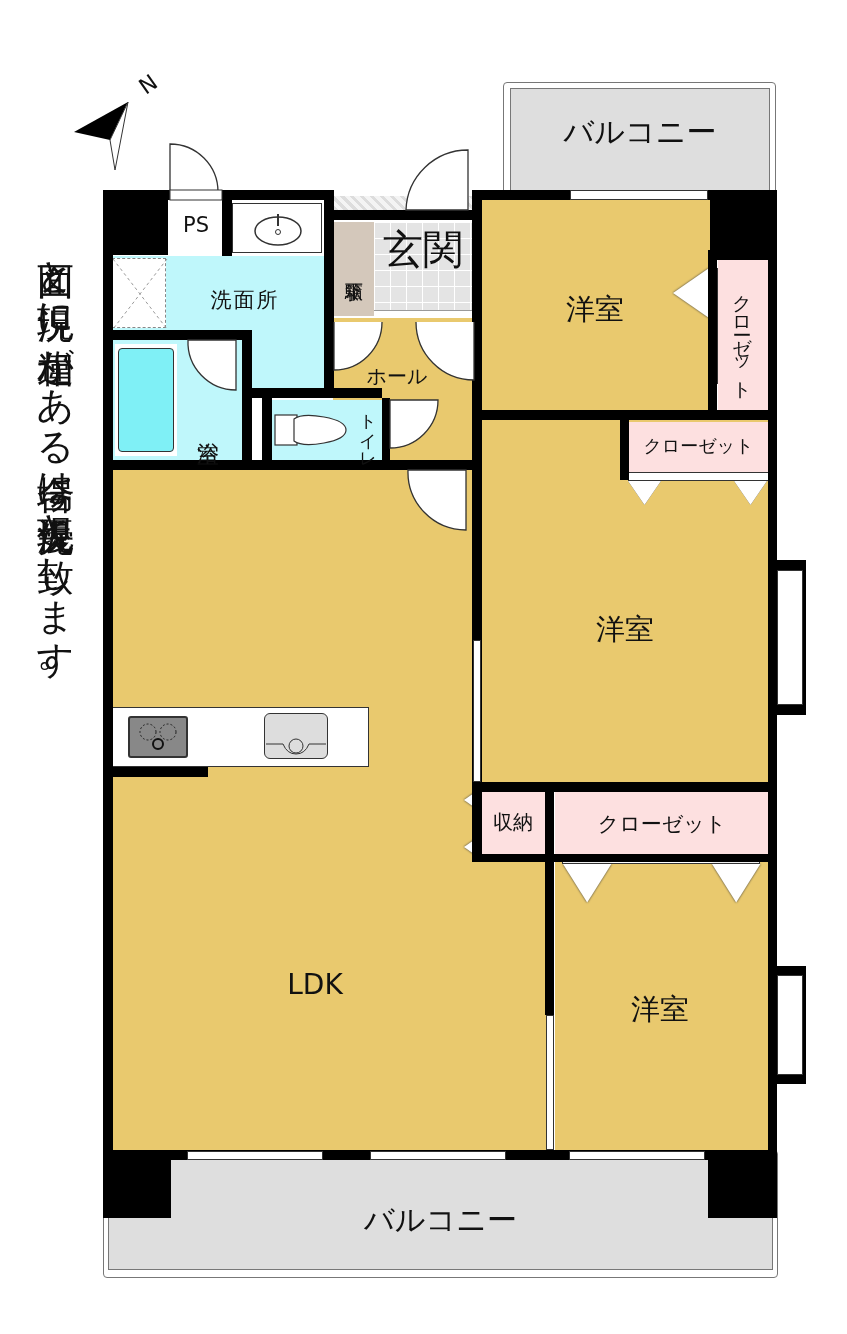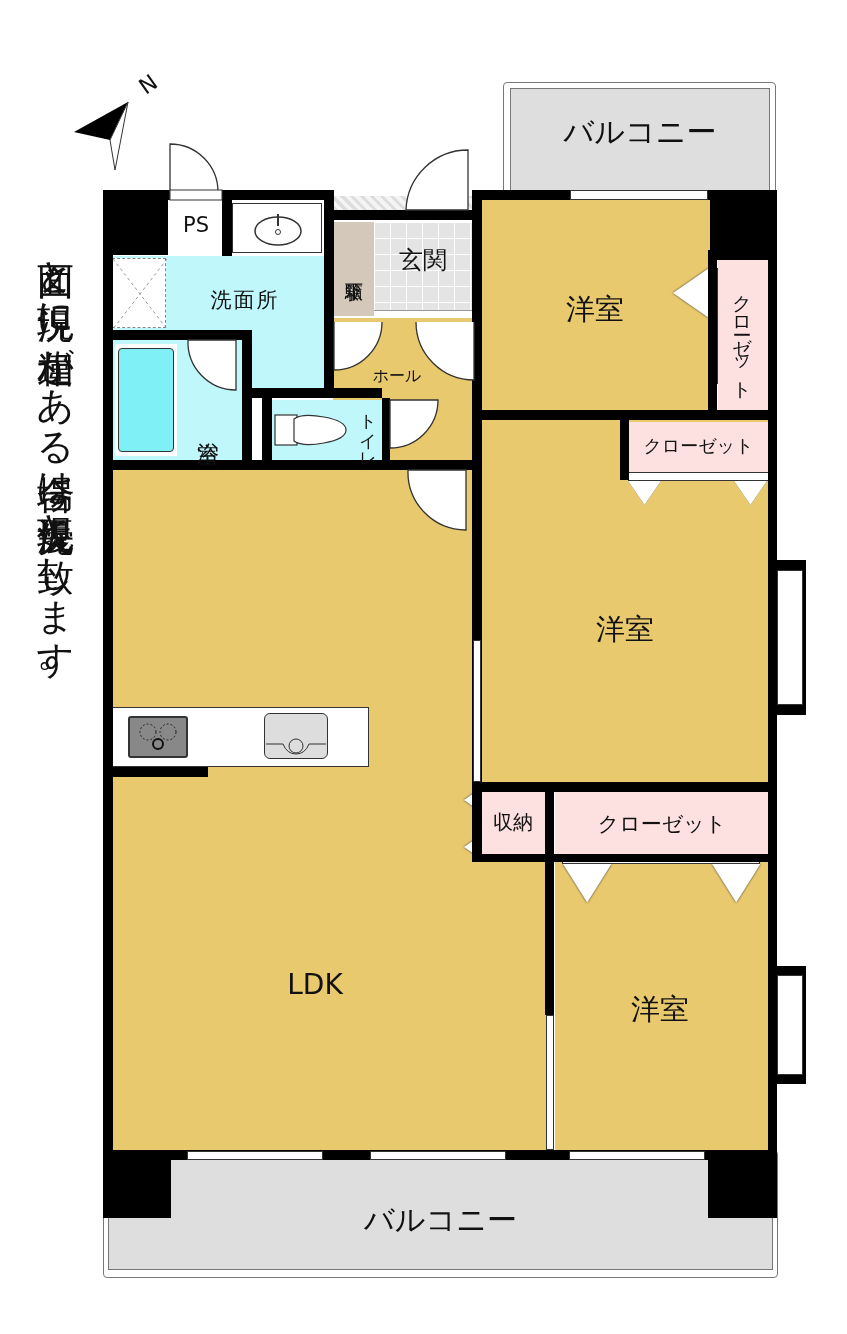--- a/index.html
+++ b/index.html
@@ -72,21 +72,21 @@
     <ellipse cx="45" cy="27" rx="23" ry="14" fill="#fff" stroke="#333" stroke-width="1.5"></ellipse>
     <circle cx="45" cy="28" r="2.5" fill="none" stroke="#333"></circle>
     <line x1="45" y1="10" x2="45" y2="22" stroke="#333" stroke-width="2"></line>
   </svg>
 </div>
 
 <div class="abs room-tan" style="left:334px;top:222px;width:40px;height:94px;"></div>
 <div class="label vert" style="left:334px;top:226px;width:40px;height:86px;font-size:18px;">下駄箱</div>
 <div class="abs room-tile" style="left:374px;top:222px;width:98px;height:88px;"></div>
 <div class="abs" style="left:374px;top:310px;width:98px;height:8px;background:#fff;border-top:1px solid #999;"></div>
-<div class="label" style="left:380px;top:238px;width:86px;height:44px;font-size:24px;">玄関</div>
+<div class="label" style="left:380px;top:227px;width:86px;height:44px;font-size:40px;">玄関</div>
 <div class="abs" style="left:334px;top:196px;width:138px;height:14px;background:repeating-linear-gradient(45deg,#ddd 0 3px,#f4f4f4 3px 7px);"></div>
 
 <div class="abs" style="left:272px;top:405px;width:80px;height:50px;">
   <svg width="80" height="50">
     <rect x="3" y="10" width="22" height="30" fill="#fff" stroke="#333" stroke-width="1.2"></rect>
     <path d="M22,14 Q30,8 52,12 Q74,16 74,25 Q74,34 52,38 Q30,42 22,36 Z" fill="#fff" stroke="#333" stroke-width="1.2"></path>
   </svg>
 </div>
 
 <div class="abs room-pink" style="left:718px;top:260px;width:50px;height:152px;"></div>
@@ -191,17 +191,17 @@
 <svg style="left:390px;top:400px;" width="52" height="52">
   <path d="M0,0 L48,0 A48,48 0 0 1 0,48 Z" fill="#fff" stroke="#333" stroke-width="1.3"></path>
 </svg>
 <svg style="left:408px;top:470px;" width="60" height="62">
   <path d="M58,0 L58,60 A58,58 0 0 1 0,0 Z" fill="#fff" stroke="#333" stroke-width="1.3"></path>
 </svg>
 
 <div class="label" style="left:170px;top:280px;width:150px;height:40px;font-size:21px;letter-spacing:2px;">洗面所</div>
 <div class="label vert" style="left:186px;top:392px;width:44px;height:66px;font-size:22px;">浴室</div>
 <div class="label vert" style="left:354px;top:400px;width:30px;height:62px;font-size:17px;">トイレ</div>
-<div class="label" style="left:352px;top:362px;width:90px;height:28px;font-size:16px;">ホール</div>
+<div class="label" style="left:352px;top:362px;width:90px;height:28px;font-size:20px;">ホール</div>
 <div class="label" style="left:540px;top:288px;width:110px;height:44px;font-size:29px;">洋室</div>
 <div class="label" style="left:570px;top:608px;width:110px;height:44px;font-size:29px;">洋室</div>
 <div class="label" style="left:605px;top:988px;width:110px;height:44px;font-size:29px;">洋室</div>
 <div class="label" style="left:260px;top:962px;width:110px;height:44px;font-size:28px;">LDK</div>
 
 </body></html>

